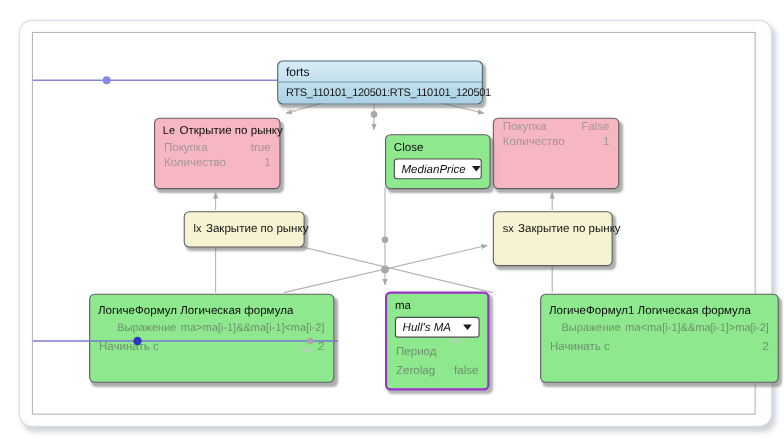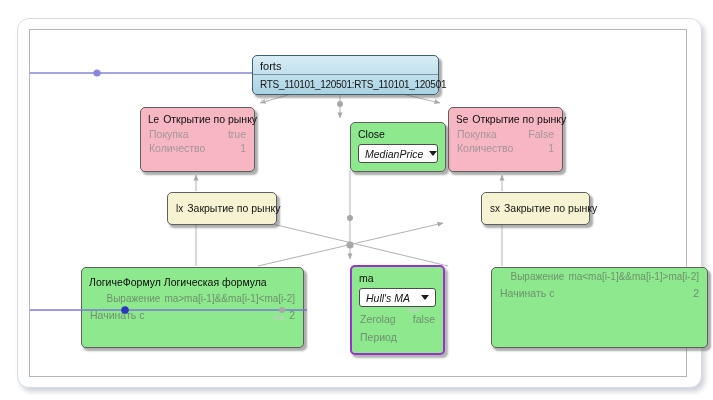--- a/index.html
+++ b/index.html
@@ -105,23 +105,20 @@
     <span>Покупка</span>
       <span>true</span>
   </div>
   <div class="prow">
     <span>Количество</span>
       <span>1</span>
   </div>
 </div>
 
 <div class="node pink" style="left:448px;top:107px;width:113px;height:63px;">
-  <div class="title">
-    <span class="tag">Se</span><span>Открытие по рынку</span>
-  </div>
   <div class="prow">
     <span>Покупка</span>
       <span>False</span>
   </div>
   <div class="prow">
     <span>Количество</span>
       <span>1</span>
   </div>
 </div>
 
@@ -130,21 +127,21 @@
   <div class="dropdown">
     <span>MedianPrice</span>
     <span class="caret"></span>
   </div>
 </div>
 
 <div class="node cream" style="left:143px;top:192px;width:110px;height:33px;box-sizing:border-box;margin-left:24px;">
   <span class="tag">lx</span><span>Закрытие по рынку</span>
 </div>
 
-<div class="node cream" style="left:448px;top:192px;width:109px;height:33px;box-sizing:border-box;margin-left:33px;">
+<div class="node cream" style="left:448px;top:192px;width:109px;height:50px;box-sizing:border-box;">
   <span class="tag">sx</span><span>Закрытие по рынку</span>
 </div>
 
 <div class="node green" style="left:38px;top:267px;width:221px;height:79px;">
   <div class="title" style="padding-top:8px;">
     <span>ЛогичеФормул</span>&nbsp;<span>Логическая формула</span>
   </div>
   <div class="prow inline" style="font-size:10px;padding-top:3px;">
     <span>Выражение</span>
       <span>ma&gt;ma[i-1]&amp;&amp;ma[i-1]&lt;ma[i-2]</span>
@@ -154,31 +151,34 @@
       <span>2</span>
   </div>
 </div>
 
 <div class="node green selected" style="left:307px;top:265px;width:91px;height:86px;">
   <div class="title ma-title">ma</div>
   <div class="dropdown">
     <span>Hull's MA</span>
     <span class="caret"></span>
   </div>
+  <div class="prow" style="padding-top:5px;">
+    <span>Период</span>
+      <span></span>
+  </div>
   <div class="prow" style="padding-top:4px;">
     <span>Zerolag</span>
       <span>false</span>
   </div>
-  <div class="prow" style="padding-top:5px;">
-    <span>Период</span>
-      <span></span>
-  </div>
 </div>
 
 <div class="node green" style="left:448px;top:267px;width:215px;height:79px;">
+  <div class="title" style="padding-top:8px;">
+    <span>ЛогичеФормул1</span>&nbsp;<span>Логическая формула</span>
+  </div>
   <div class="prow inline" style="font-size:10px;padding-top:3px;">
     <span>Выражение</span>
       <span>ma&lt;ma[i-1]&amp;&amp;ma[i-1]&gt;ma[i-2]</span>
   </div>
   <div class="prow" style="padding-top:4px;">
     <span>Начинать с</span>
       <span>2</span>
   </div>
 </div>
 

